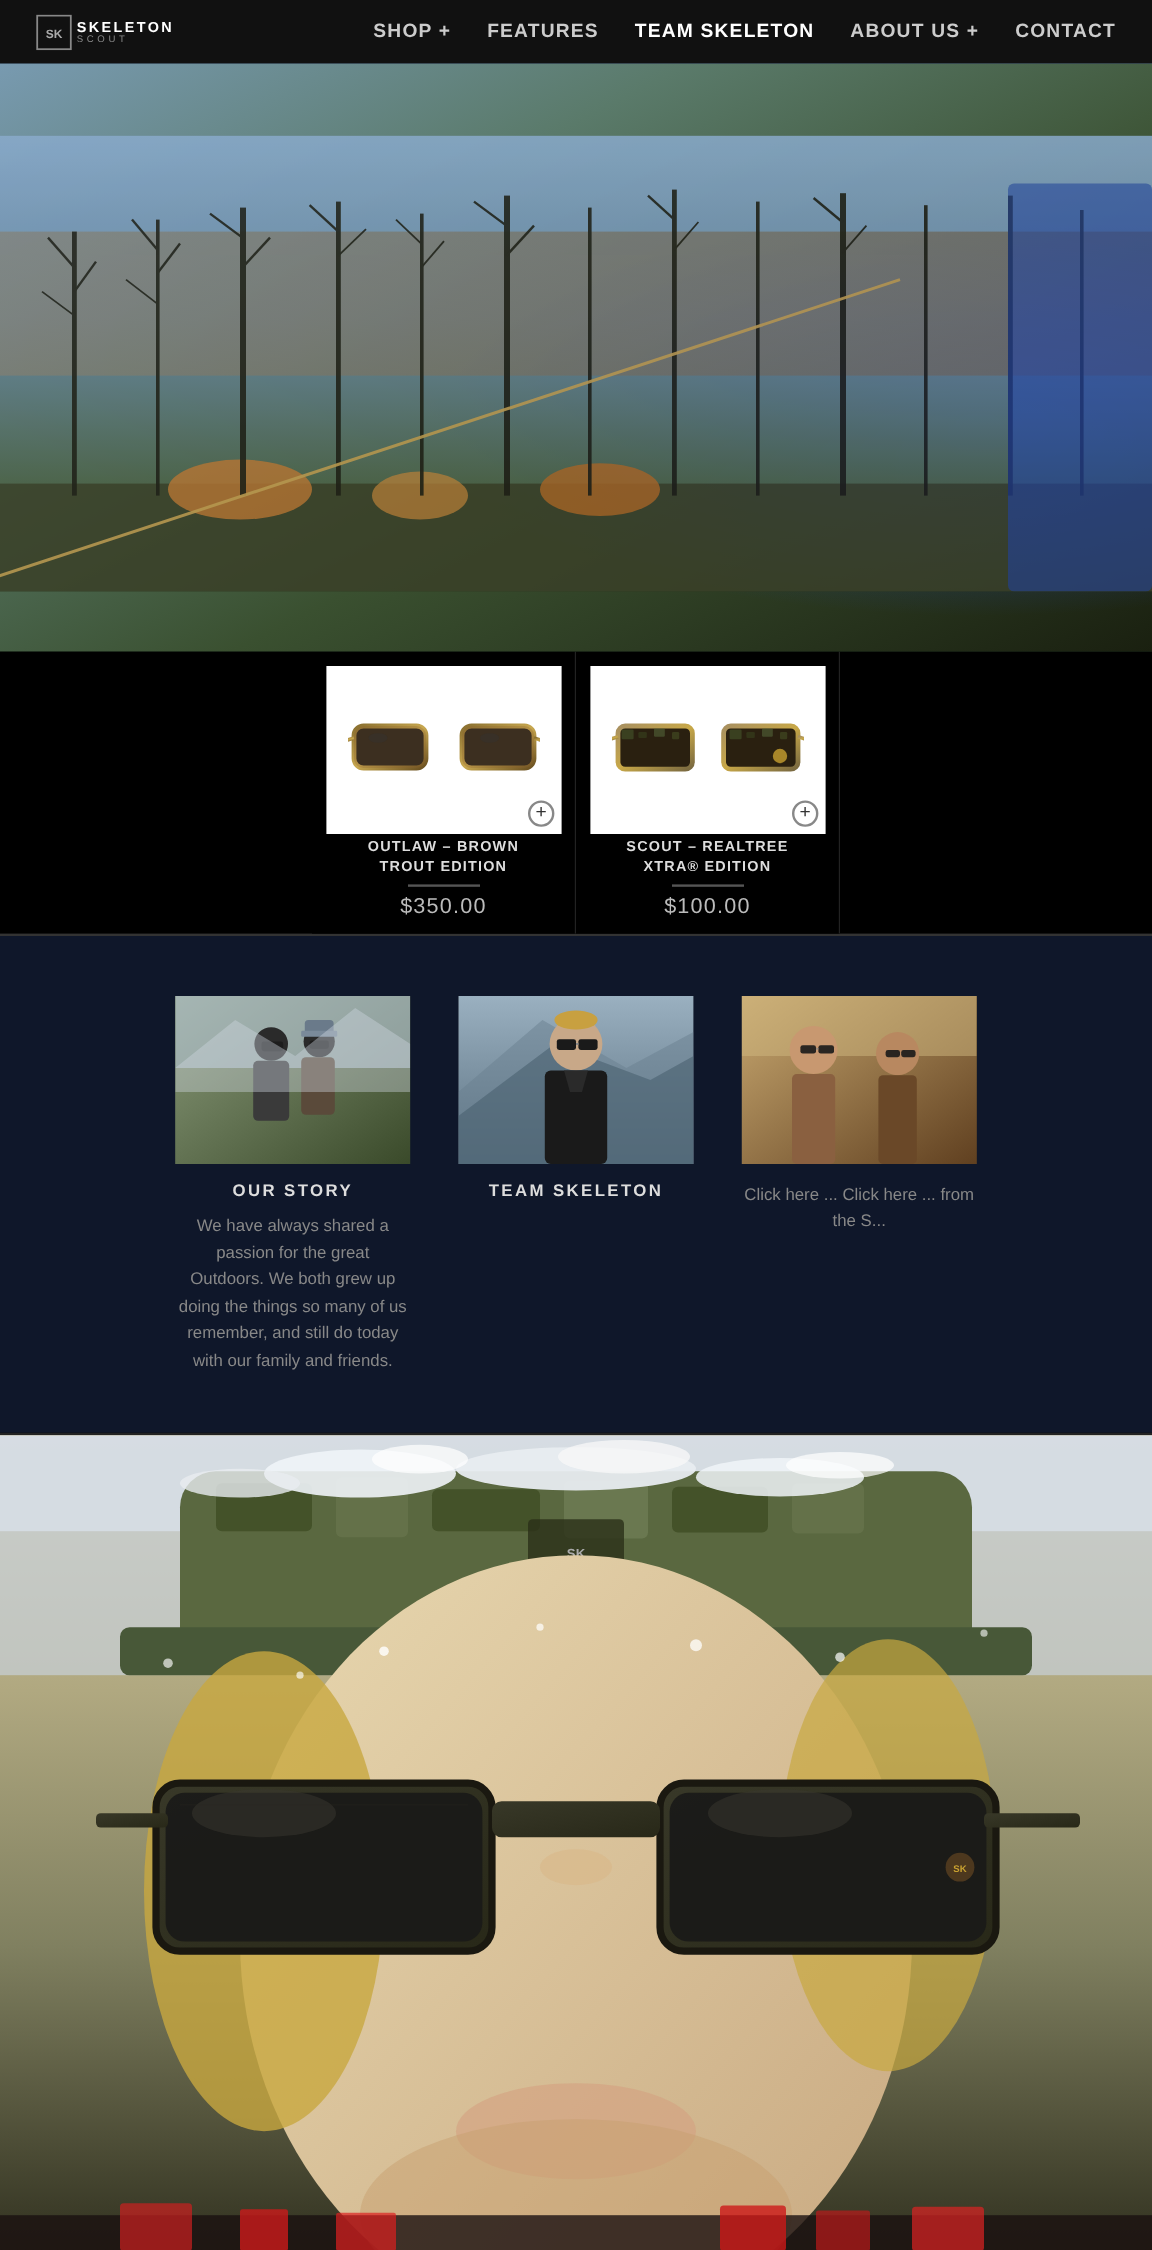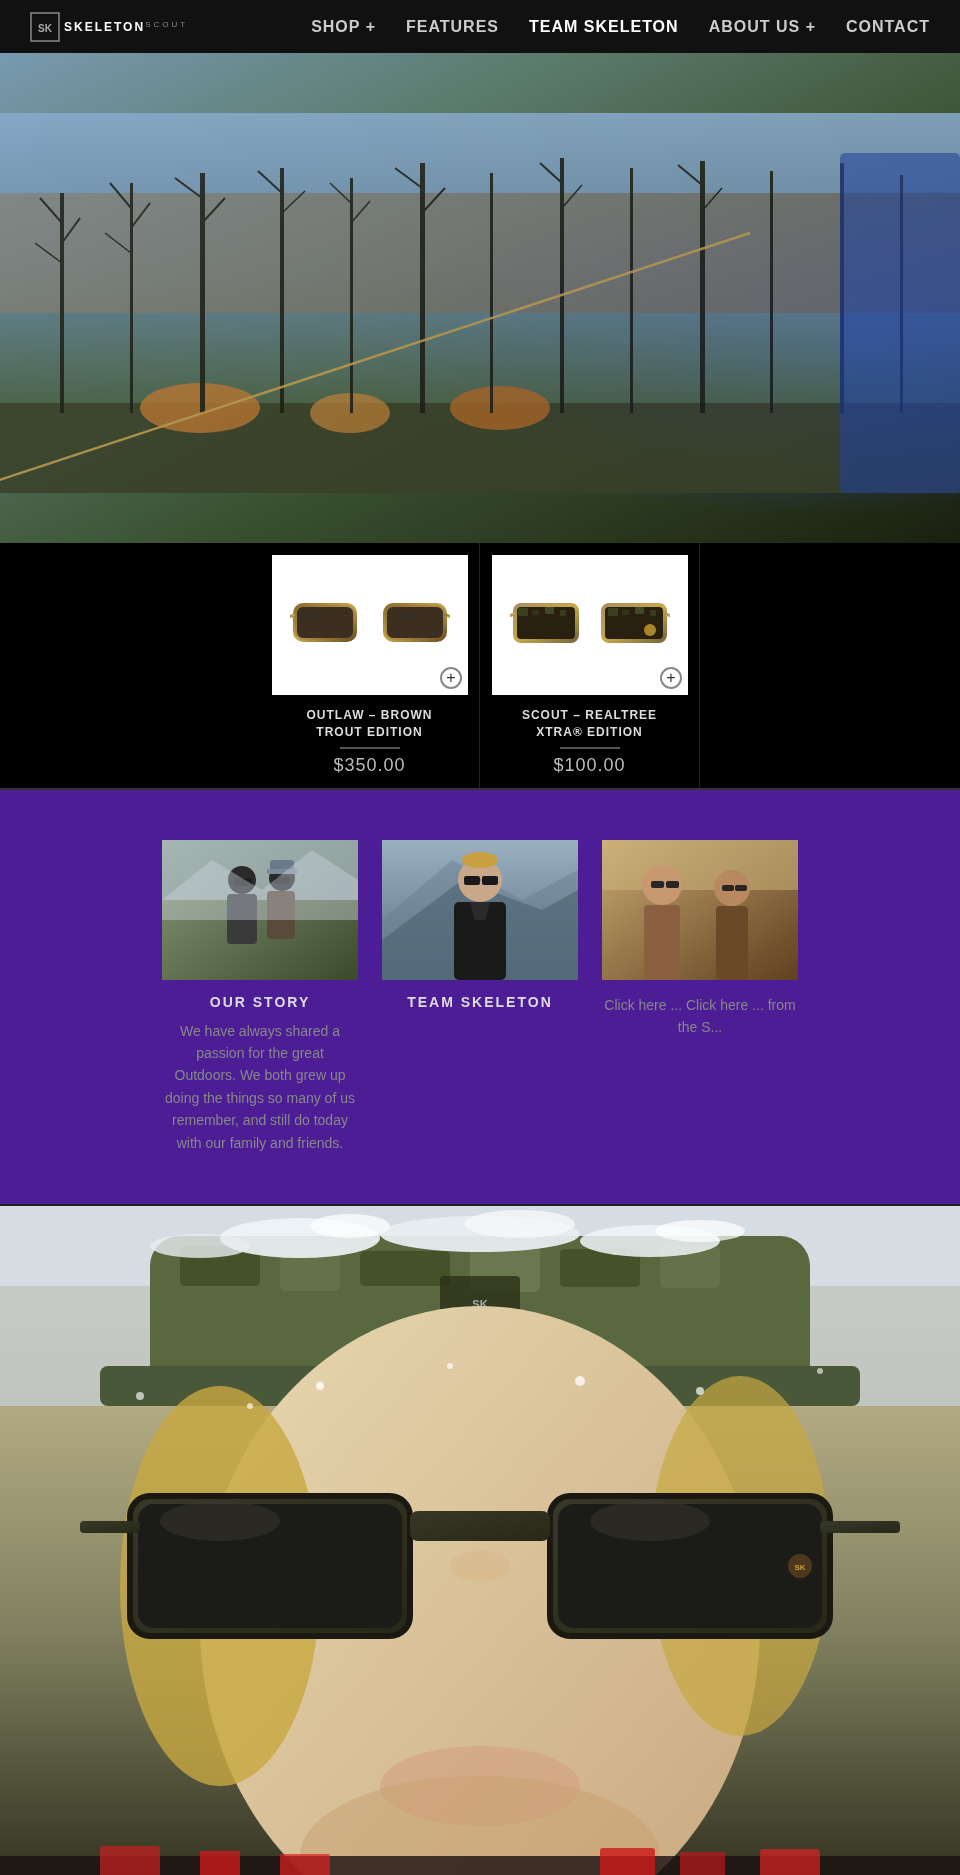--- a/index.html
+++ b/index.html
@@ -76,21 +76,21 @@
     .sunglasses-svg {
       width: 160px;
       height: 80px;
     }
     .product-name {
       color: #ddd;
       font-size: 12px;
       font-weight: bold;
       letter-spacing: 1px;
       text-transform: uppercase;
-      margin-top: 12px;
+      margin-top: 2px;
       line-height: 1.4;
     }
     .product-divider {
       width: 60px;
       height: 2px;
       background: #555;
       margin: 6px auto;
     }
     .product-price {
       color: #bbb;
@@ -100,25 +100,25 @@
 
     
     .section-divider {
       width: 960px;
       height: 2px;
       background: #333;
     }
 
     
     .team-section {
-      background: #4c1d95;
+      background: #0f172a;
       padding: 40px 0;
       display: flex;
       justify-content: center;
-      gap: 0;
+      gap: 16px;
       width: 960px;
     }
     .team-card {
       width: 220px;
       padding: 10px;
       text-align: center;
     }
     .team-image-box {
       width: 196px;
       height: 140px;
@@ -211,21 +211,21 @@
 </head>
 <body>
 
 <div class="navbar-wrap">
   <div class="nav-logo-area">
     <div style="display:flex;align-items:center;gap:4px;">
       <svg width="30" height="30" viewBox="0 0 30 30">
         <rect x="1" y="1" width="28" height="28" fill="none" stroke="#888" stroke-width="1.5"></rect>
         <text x="15" y="20" text-anchor="middle" fill="#aaa" font-size="10" font-weight="bold">SK</text>
       </svg>
-      <div style="display:flex;flex-direction:row;line-height:1;">
+      <div style="display:flex;flex-direction:column;line-height:1;">
         <span style="color:#fff;font-size:12px;font-weight:bold;letter-spacing:2px;">SKELETON</span>
         <span style="color:#888;font-size:8px;letter-spacing:3px;">SCOUT</span>
       </div>
     </div>
   </div>
   <nav class="nav-menu">
     <a class="nav-link" href="#">SHOP +</a>
     <a class="nav-link" href="#">FEATURES</a>
     <a class="nav-link" href="#" style="color:#fff;">TEAM SKELETON</a>
     <a class="nav-link" href="#">ABOUT US +</a>

